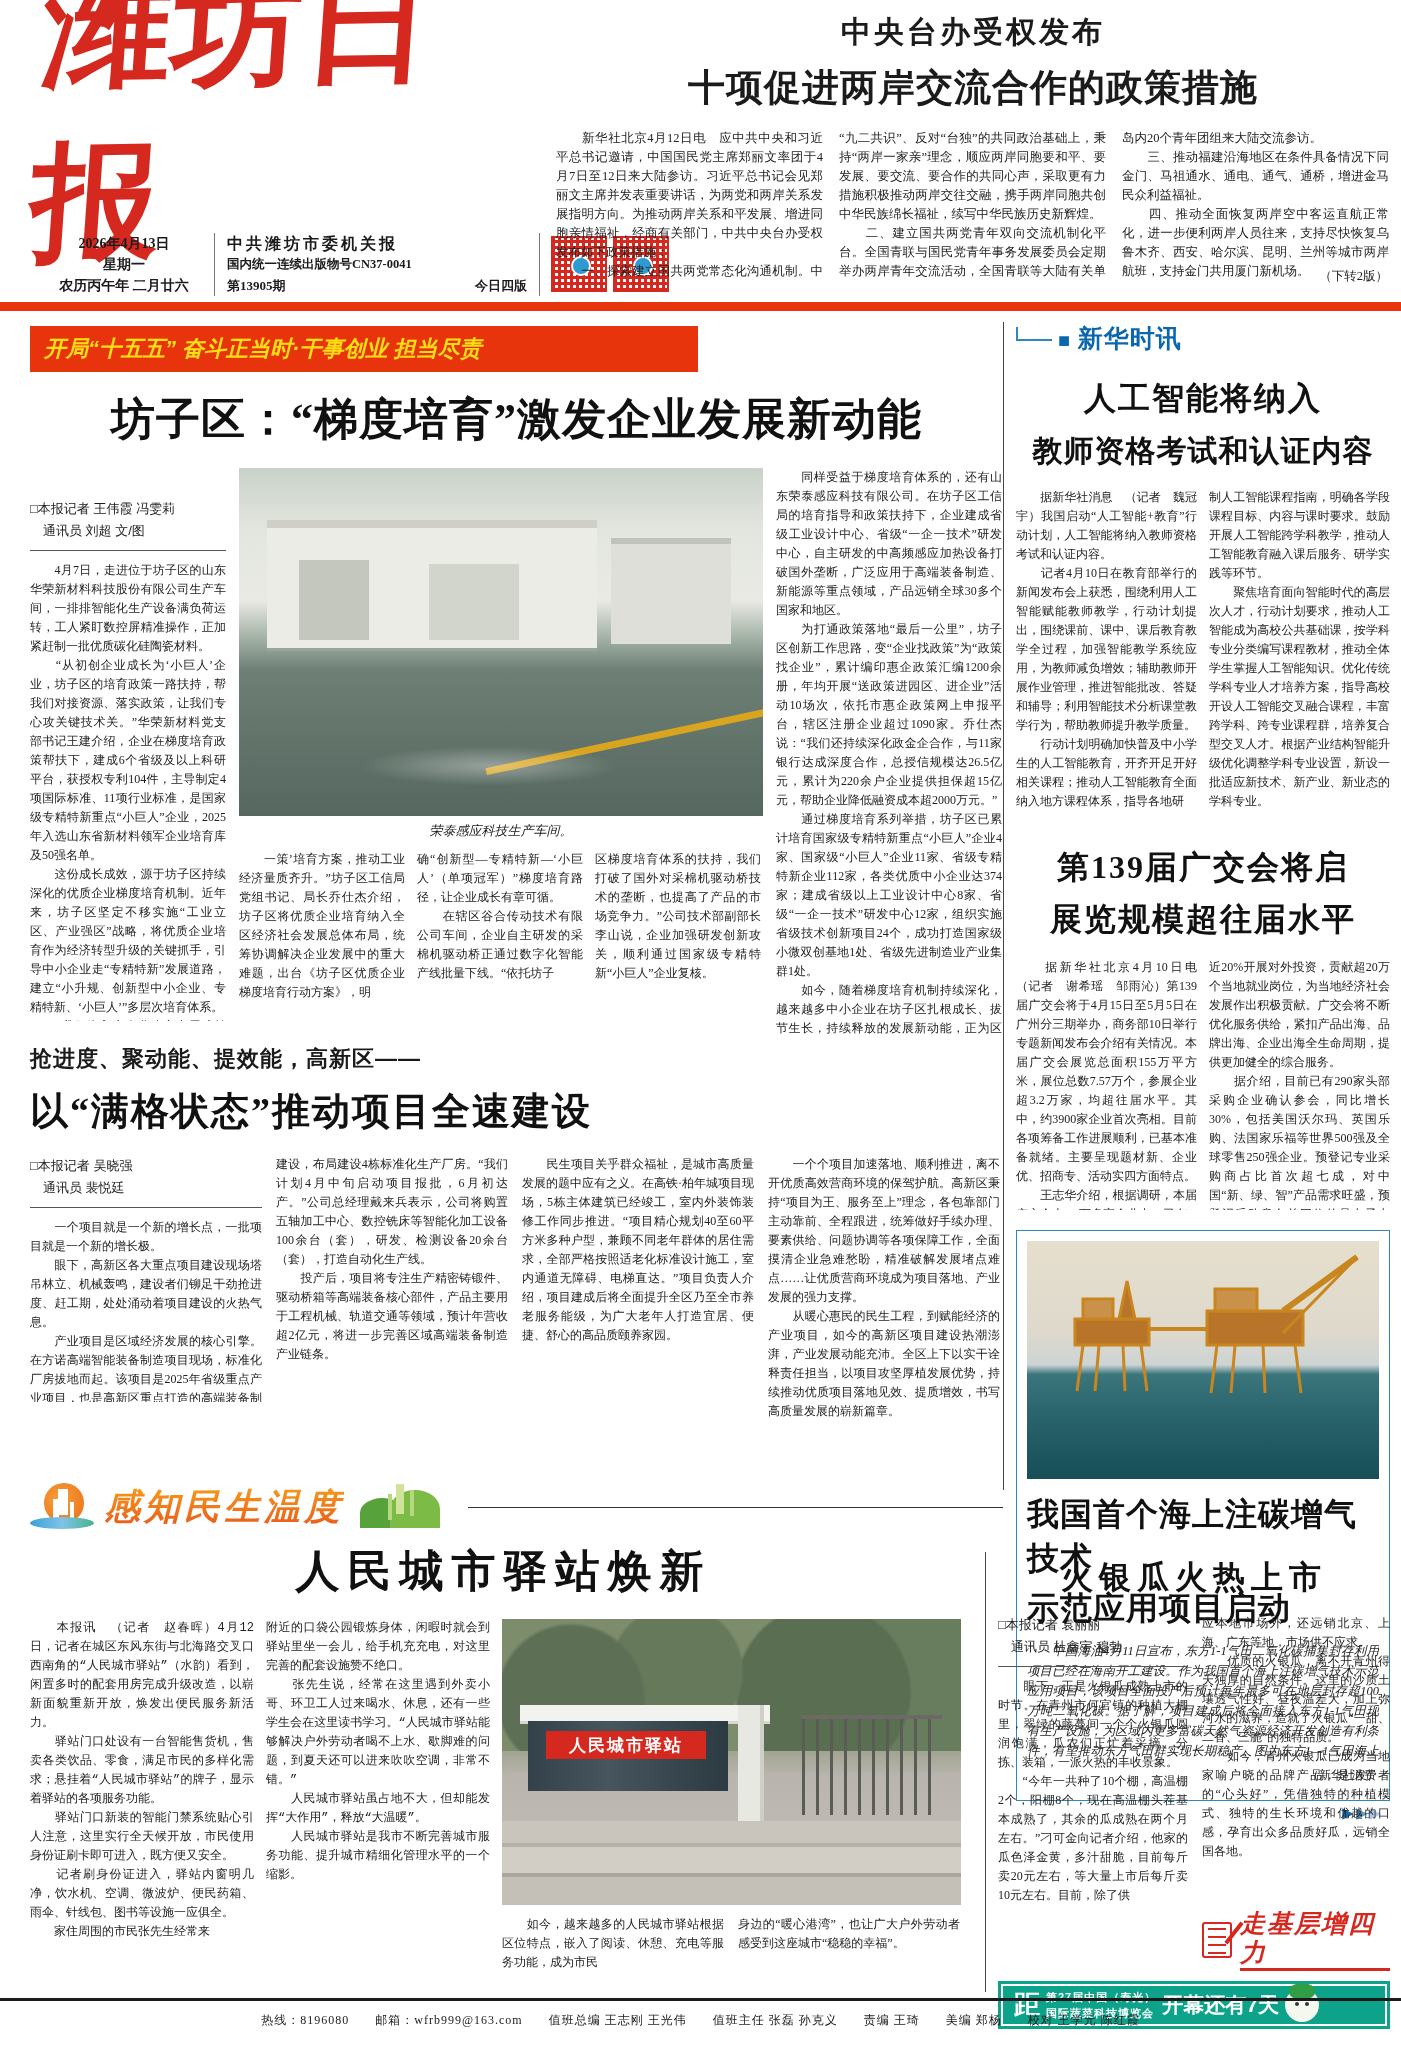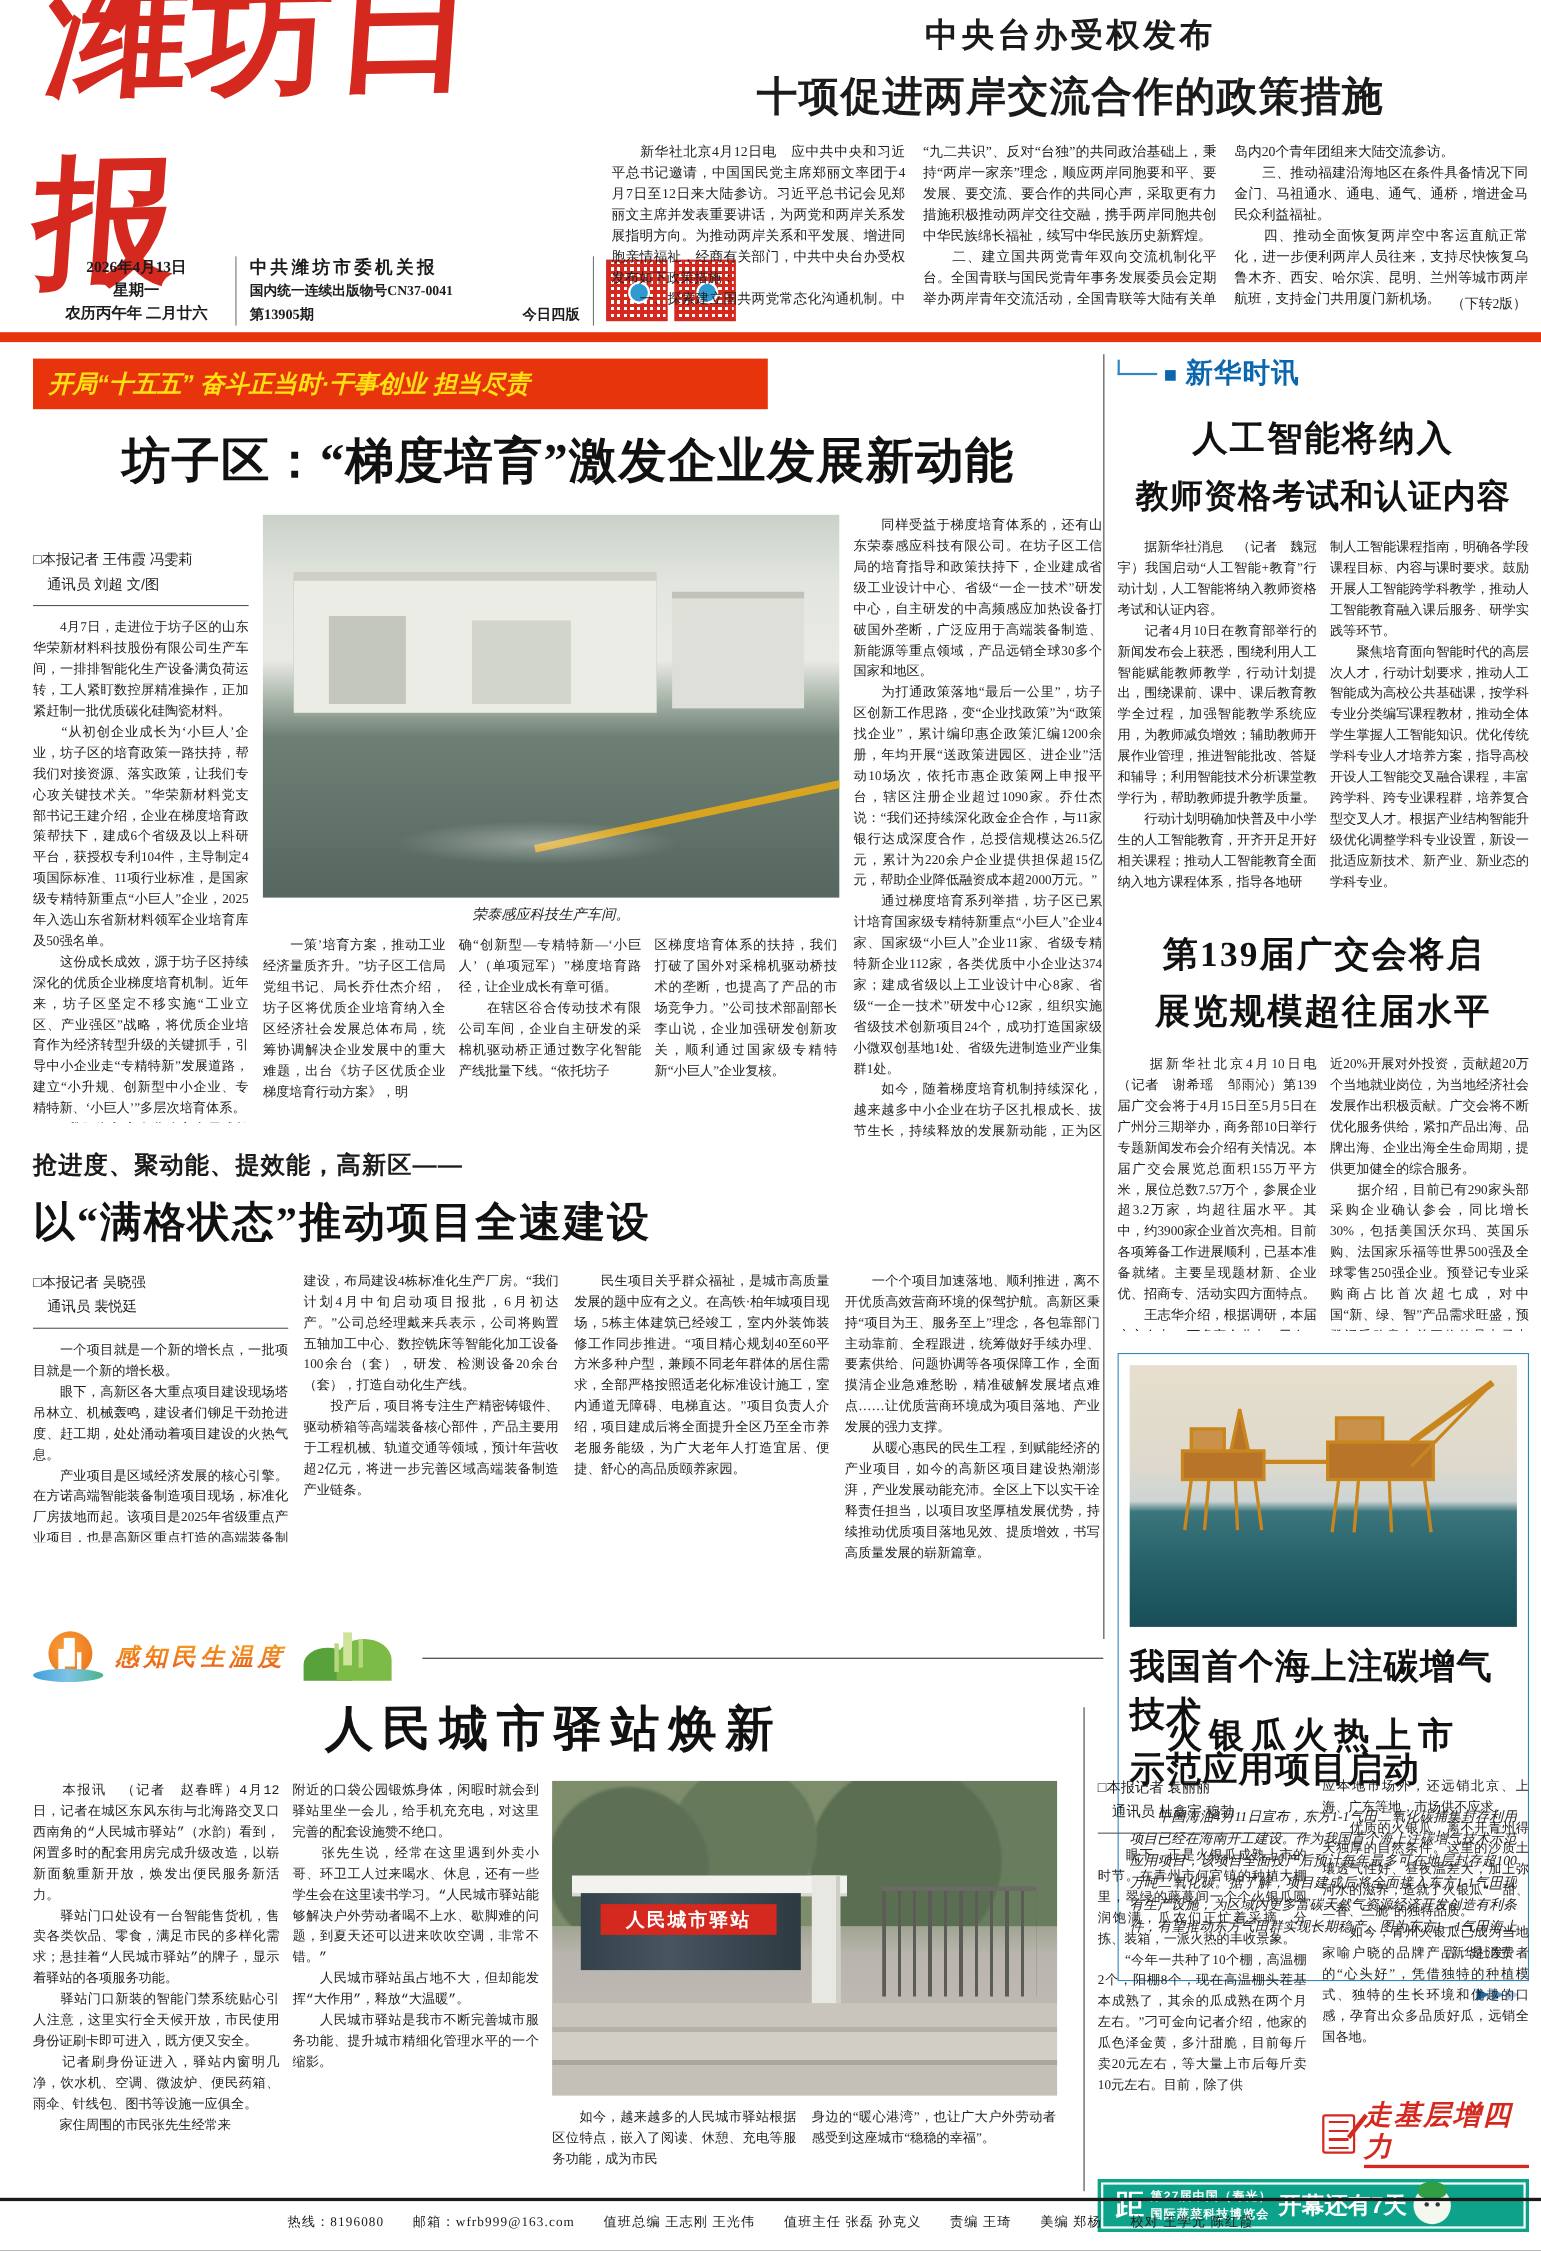--- a/index.html
+++ b/index.html
@@ -64,21 +64,21 @@
   .gx-cols{display:flex;gap:14px;margin-top:18px;}
   .gx-cols .coltext{width:232px;height:262px;}
   
   .ms-banner{position:absolute;left:30px;top:1478px;width:973px;height:58px;display:flex;align-items:center;gap:10px;}
   .ms-ill1{position:relative;width:64px;height:48px;}
   .ms-sun{position:absolute;left:14px;top:0;width:40px;height:40px;border-radius:50%;
           background:radial-gradient(circle at 40% 40%,#f6a13c,#ec6c13);}
   .ms-bldg{position:absolute;left:28px;top:6px;width:10px;height:26px;background:#fff;box-shadow:-7px 8px 0 -2px #fff,9px 10px 0 -3px #fff;}
   .ms-arc{position:absolute;left:0;bottom:2px;width:64px;height:12px;border-radius:50%;
           background:linear-gradient(90deg,#3aa0d8,#7fc3e8,#49b38a);}
-  .ms-text{font-size:22px;font-weight:900;font-family:"Liberation Sans",sans-serif;font-style:italic;letter-spacing:4px;
+  .ms-text{font-size:36px;font-weight:900;font-family:"Liberation Sans",sans-serif;font-style:italic;letter-spacing:4px;
            background:linear-gradient(180deg,#f6a11d,#e8531a);-webkit-background-clip:text;background-clip:text;color:transparent;}
   .ms-ill2{position:relative;width:90px;height:50px;}
   .ms-hill1{position:absolute;left:6px;bottom:4px;width:44px;height:30px;border-radius:50% 50% 0 0;background:#58a23c;}
   .ms-hill2{position:absolute;left:36px;bottom:4px;width:50px;height:38px;border-radius:50% 50% 0 0;background:#7cbb45;}
   .ms-tower{position:absolute;left:42px;bottom:18px;width:8px;height:30px;background:#cfe39a;box-shadow:12px 4px 0 -2px #b6d77e,-10px 8px 0 -2px #b6d77e;}
   .ms-line{flex:1;height:1px;background:#333;margin-left:14px;}
   
   .yz{position:absolute;left:30px;top:1542px;width:947px;}
   .yz-headline{text-align:center;font-size:44px;font-weight:900;letter-spacing:8px;}
   .yz-body{display:flex;gap:12px;margin-top:18px;}

